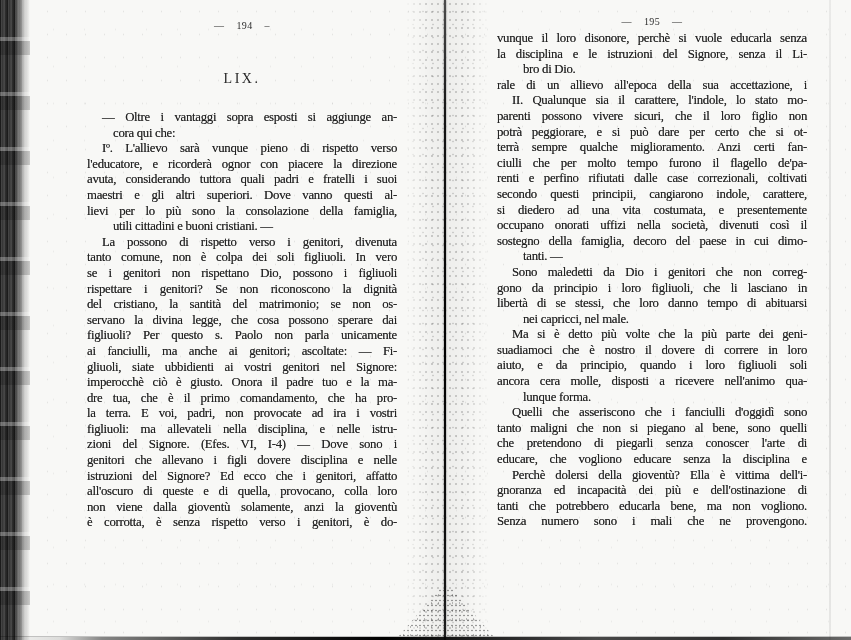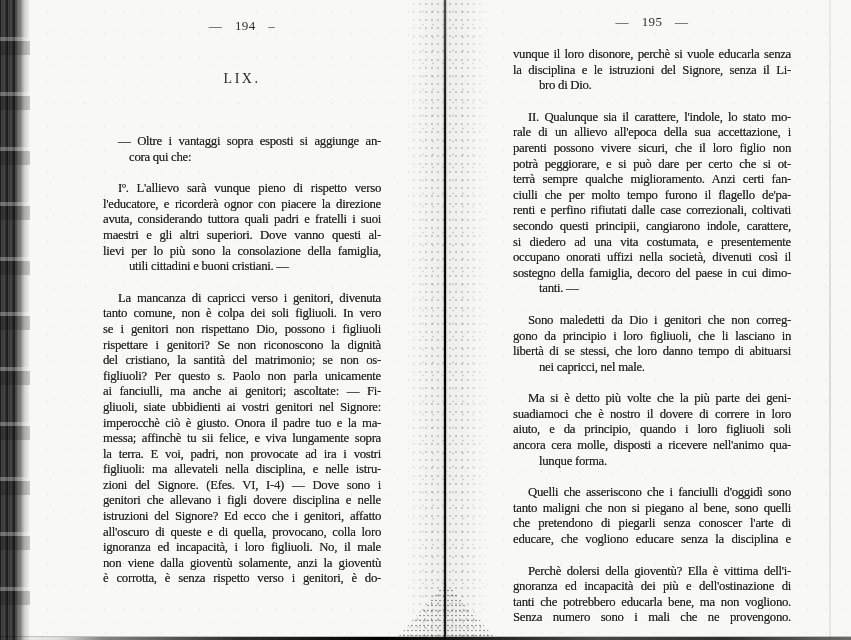--- a/index.html
+++ b/index.html
@@ -10,31 +10,31 @@
   .scan::after{content:"";position:absolute;inset:0;z-index:1;pointer-events:none;
     background-image:
       radial-gradient(rgba(70,70,70,0.20) 0.5px, transparent 1px),
       radial-gradient(rgba(70,70,70,0.13) 0.5px, transparent 1px);
     background-size:19px 23px, 31px 37px;
     background-position:0 0, 7px 11px;
     opacity:.55;}
   .page{position:absolute;top:0;height:640px;z-index:3;}
   .page.left{left:0;width:430px;}
   .page.right{left:430px;width:421px;}
-  .pheader{position:absolute;width:310px;text-align:center;font-size:13px;
+  .pheader{position:absolute;width:310px;text-align:center;font-size:10px;
            line-height:15px;color:#2e2e2e;word-spacing:9px;letter-spacing:.4px;}
   .page.left .pheader{left:87px;top:18px;}
   .page.right .pheader{left:67px;top:14px;}
   .sheading{position:absolute;left:87px;top:71px;width:310px;text-align:center;
             font-size:14px;letter-spacing:2.5px;color:#272727;}
   .pbody{position:absolute;width:310px;font-size:12.8px;line-height:15.6px;
          letter-spacing:-0.3px;text-shadow:0 0 .5px rgba(45,45,45,.65);}
-  .page.left .pbody{left:87px;top:118px;}
+  .page.left .pbody{left:87px;top:110px;}
   .page.right .pbody{left:67px;top:31px;}
-  .para{margin:16px;}
+  .para{margin:0;}
   .line{text-align:justify;text-align-last:justify;white-space:normal;}
   .line.end{text-align-last:left;padding-left:26px;}
   .line.ind{text-indent:15px;}
   
   .artifact{pointer-events:none;}
   .left-edge-band{position:absolute;left:0;top:0;width:30px;height:640px;z-index:2;
     background:
       linear-gradient(90deg, rgba(248,248,246,0) 0%, rgba(248,248,246,0) 50%,
                       rgba(248,248,246,.78) 82%, #f8f8f6 100%),
       repeating-linear-gradient(90deg,#0a0a0a 0px,#2d2d2d 1px,#5a5a5a 2px,
@@ -93,54 +93,54 @@
         </div>
         <div class="para">
           <div class="line ind">Iº. L'allievo sarà vunque pieno di rispetto verso</div>
           <div class="line">l'educatore, e ricorderà ognor con piacere la direzione</div>
           <div class="line">avuta, considerando tuttora quali padri e fratelli i suoi</div>
           <div class="line">maestri e gli altri superiori. Dove vanno questi al-</div>
           <div class="line">lievi per lo più sono la consolazione della famiglia,</div>
           <div class="line end">utili cittadini e buoni cristiani. —</div>
         </div>
         <div class="para">
-          <div class="line ind">La mancanza di capricci verso i genitori, divenuta</div>
+          <div class="line ind">La possono di rispetto verso i genitori, divenuta</div>
           <div class="line">tanto comune, non è colpa dei soli figliuoli. In vero</div>
           <div class="line">se i genitori non rispettano Dio, possono i figliuoli</div>
           <div class="line">rispettare i genitori? Se non riconoscono la dignità</div>
           <div class="line">del cristiano, la santità del matrimonio; se non os-</div>
+          <div class="line">servano la divina legge, che cosa possono sperare dai</div>
           <div class="line">figliuoli? Per questo s. Paolo non parla unicamente</div>
           <div class="line">ai fanciulli, ma anche ai genitori; ascoltate: — Fi-</div>
           <div class="line">gliuoli, siate ubbidienti ai vostri genitori nel Signore:</div>
           <div class="line">imperocchè ciò è giusto. Onora il padre tuo e la ma-</div>
-          <div class="line">messa; affinchè tu sii felice, e viva lungamente sopra</div>
+          <div class="line">dre tua, che è il primo comandamento, che ha pro-</div>
           <div class="line">la terra. E voi, padri, non provocate ad ira i vostri</div>
           <div class="line">figliuoli: ma allevateli nella disciplina, e nelle istru-</div>
           <div class="line">zioni del Signore. (Efes. VI, I-4) — Dove sono i</div>
           <div class="line">genitori che allevano i figli dovere disciplina e nelle</div>
           <div class="line">istruzioni del Signore? Ed ecco che i genitori, affatto</div>
           <div class="line">all'oscuro di queste e di quella, provocano, colla loro</div>
-          <div class="line">ignoranza ed incapacità, i loro figliuoli. No, il male</div>
           <div class="line">non viene dalla gioventù solamente, anzi la gioventù</div>
           <div class="line">è corrotta, è senza rispetto verso i genitori, è do-</div>
         </div>
       </div>
   </div>
 
   <div class="page right">
     <div class="pheader">— 195 —</div>
     <div class="pbody" id="right-body">
         <div class="para">
           <div class="line">vunque il loro disonore, perchè si vuole educarla senza</div>
           <div class="line">la disciplina e le istruzioni del Signore, senza il Li-</div>
           <div class="line end">bro di Dio.</div>
         </div>
         <div class="para">
+          <div class="line">rale di un allievo all'epoca della sua accettazione, i</div>
           <div class="line ind">II. Qualunque sia il carattere, l'indole, lo stato mo-</div>
-          <div class="line">rale di un allievo all'epoca della sua accettazione, i</div>
           <div class="line">parenti possono vivere sicuri, che il loro figlio non</div>
           <div class="line">potrà peggiorare, e si può dare per certo che si ot-</div>
           <div class="line">terrà sempre qualche miglioramento. Anzi certi fan-</div>
           <div class="line">ciulli che per molto tempo furono il flagello de'pa-</div>
           <div class="line">renti e perfino rifiutati dalle case correzionali, coltivati</div>
           <div class="line">secondo questi principii, cangiarono indole, carattere,</div>
           <div class="line">si diedero ad una vita costumata, e presentemente</div>
           <div class="line">occupano onorati uffizi nella società, divenuti così il</div>
           <div class="line">sostegno della famiglia, decoro del paese in cui dimo-</div>
           <div class="line end">tanti. —</div>

